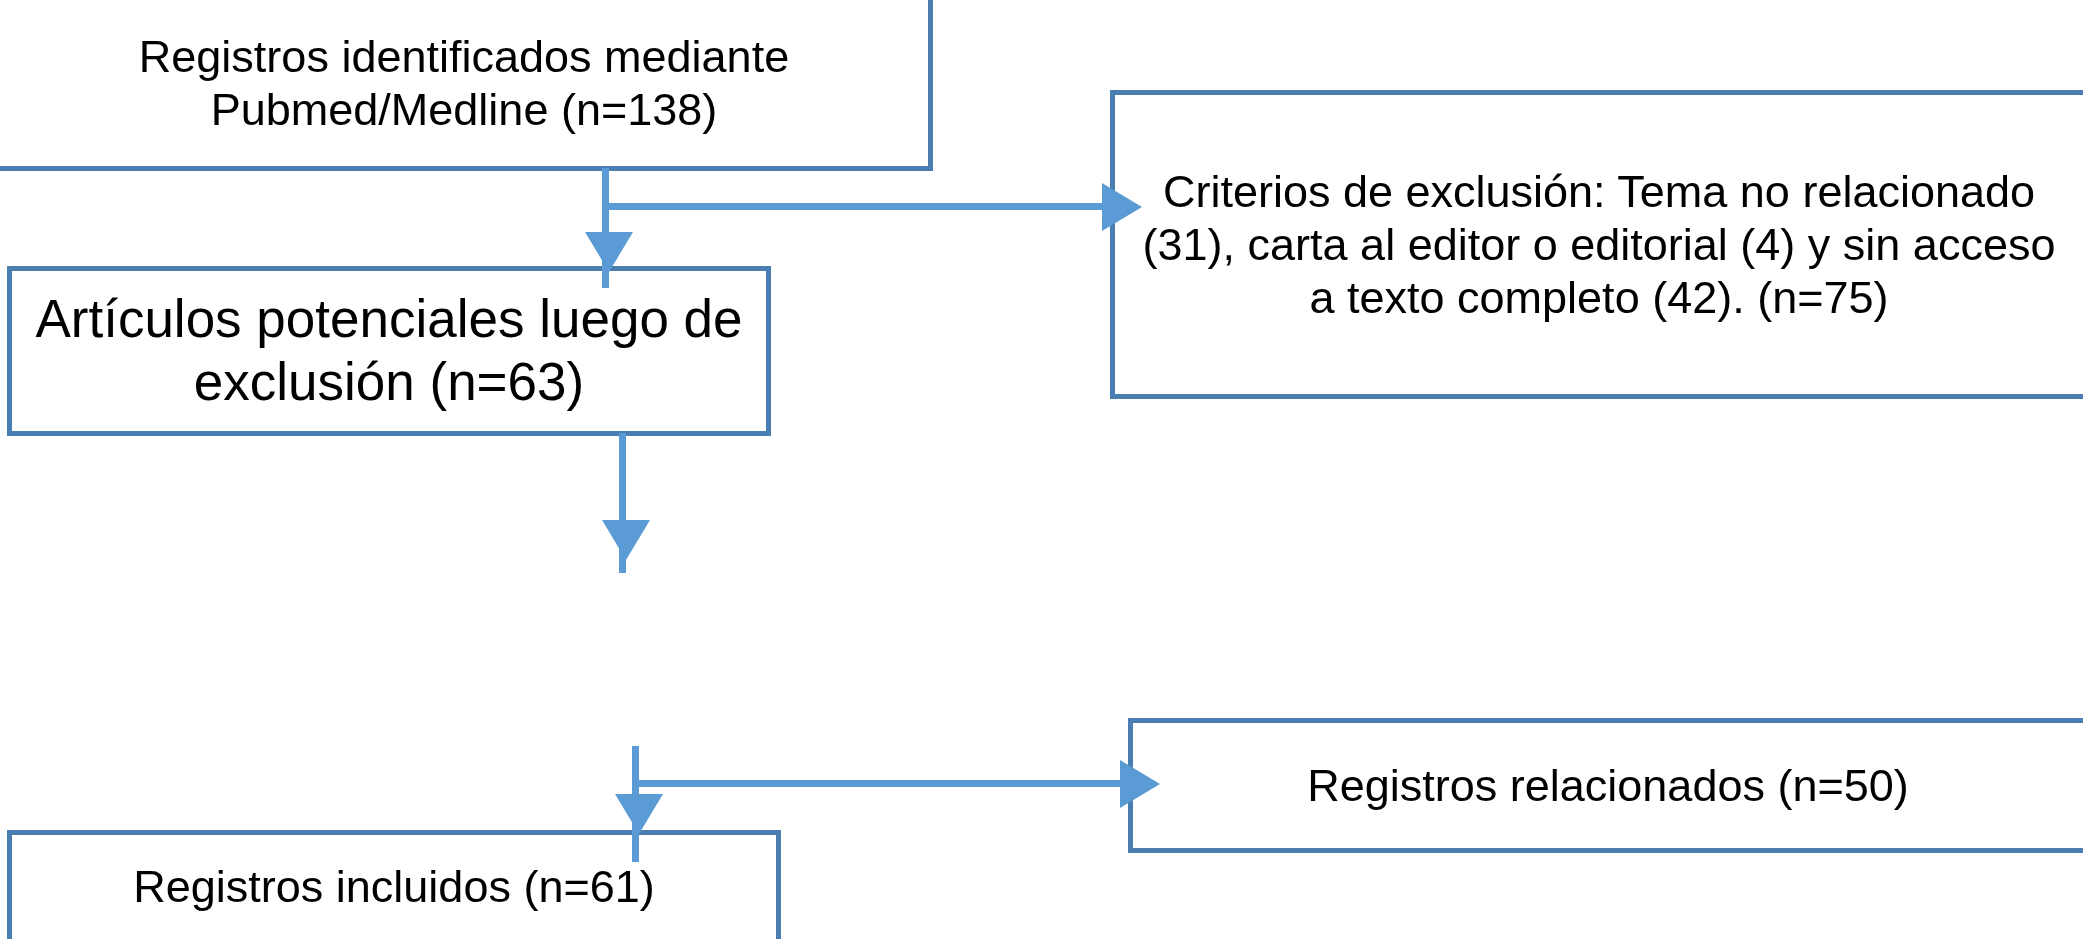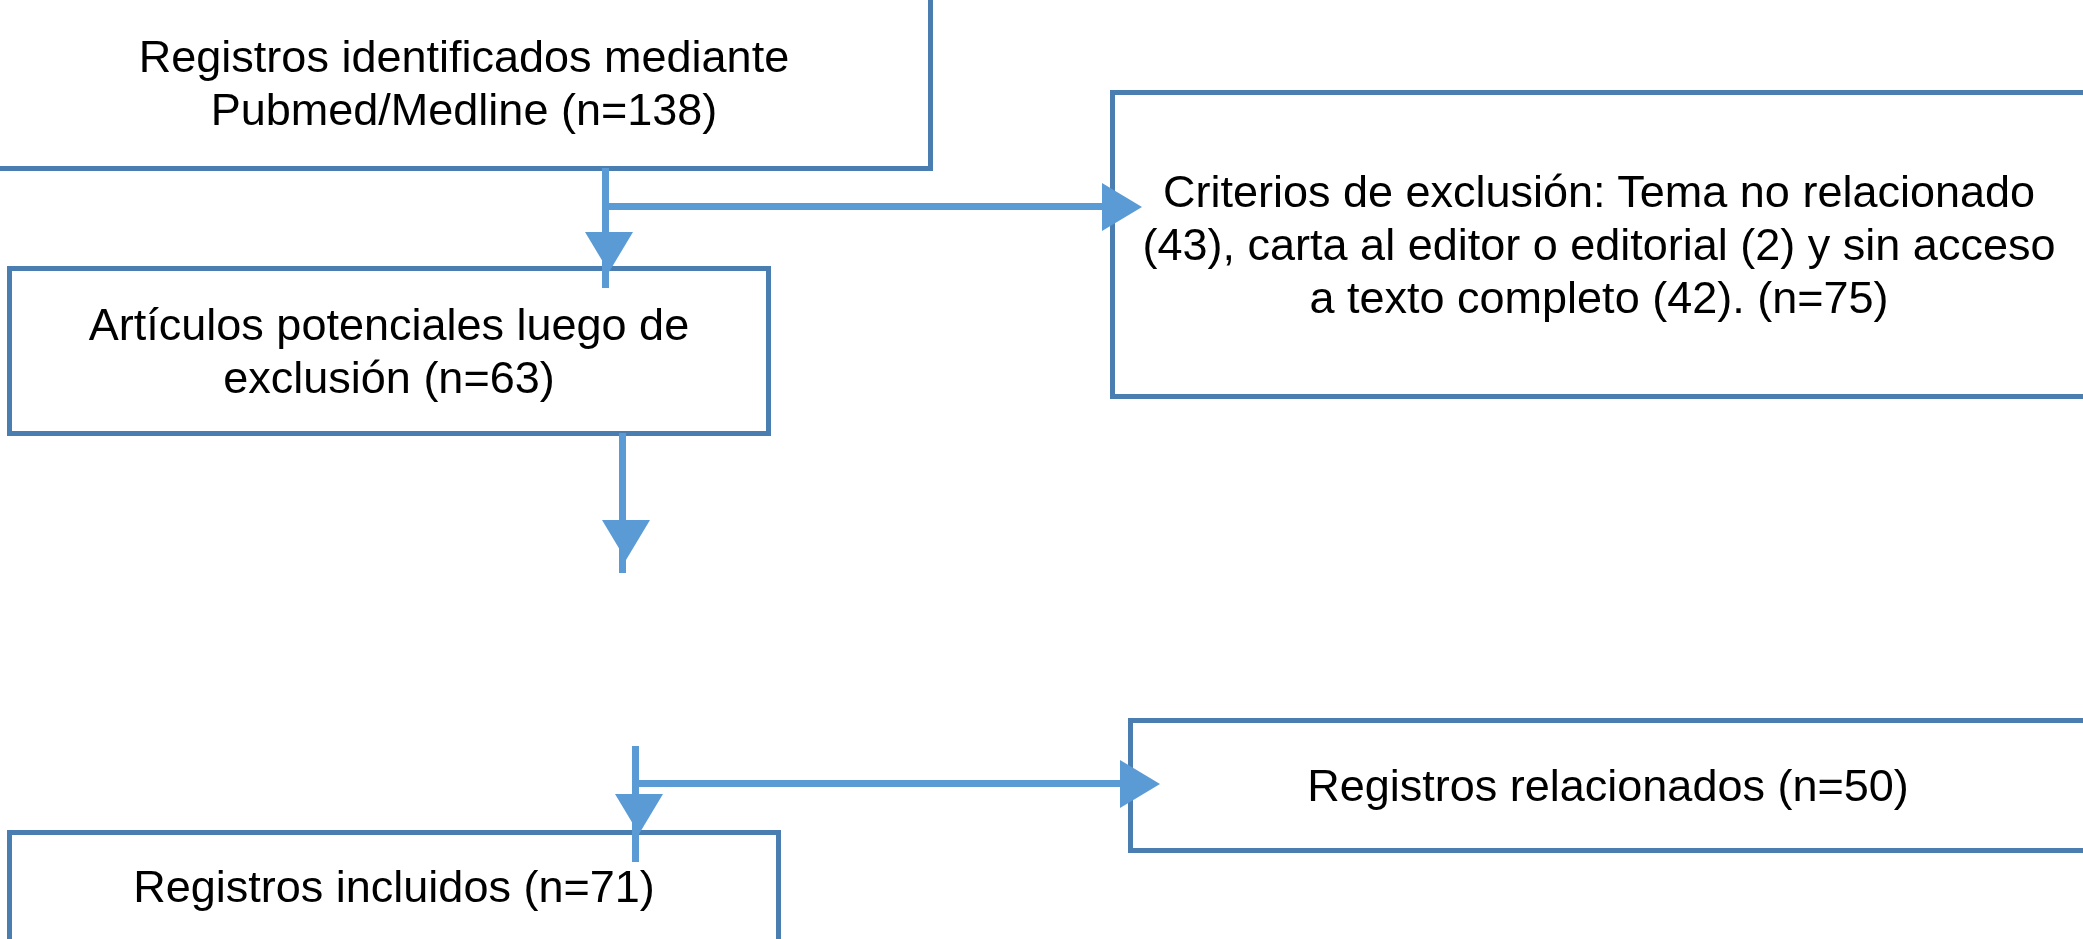--- a/index.html
+++ b/index.html
@@ -22,21 +22,21 @@
   .flow-box .txt{
     display:block;
     width:100%;
     padding:0 14px;
     box-sizing:border-box;
     white-space:pre-line;
   }
 
   
   #box-identified   { left:-5px;   top:-5px;   width:938px;  height:176px; font-size:45px; }
-  #box-potential    { left:7px;    top:266px;  width:764px;  height:170px; font-size:45px; }
+  #box-potential    { left:7px;    top:266px;  width:764px;  height:170px; font-size:53px; }
   #box-eligibility  { left:7px;    top:565px;  width:764px;  height:184px; font-size:45px; }
   #box-included     { left:7px;    top:830px;  width:774px;  height:114px; font-size:45px; }
   #box-exclusion    { left:1110px; top:90px;   width:978px;  height:309px; font-size:45px; }
   #box-related      { left:1128px; top:718px;  width:960px;  height:135px; font-size:45px; }
 
   
   .conn{position:absolute;}
   .v-line{position:absolute;width:7px;background:#5b9bd5;}
   .h-line{position:absolute;height:7px;background:#5b9bd5;}
   .arrow-down{
@@ -80,25 +80,25 @@
   <div class="flow-box" id="box-identified">
     <span class="txt">Registros identificados mediante Pubmed/Medline (n=138)</span>
   </div>
 
   <div class="flow-box" id="box-potential">
     <span class="txt">Artículos potenciales luego de exclusión (n=63)</span>
   </div>
 
 
   <div class="flow-box" id="box-included">
-    <span class="txt">Registros incluidos (n=71)</span>
+    <span class="txt">Registros incluidos (n=61)</span>
   </div>
 
   <div class="flow-box" id="box-exclusion">
-    <span class="txt">Criterios de exclusión: Tema no relacionado (43), carta al editor o editorial (2) y sin acceso a texto completo (42).  (n=75)</span>
+    <span class="txt">Criterios de exclusión: Tema no relacionado (31), carta al editor o editorial (4) y sin acceso a texto completo (42).  (n=75)</span>
   </div>
 
   <div class="flow-box" id="box-related">
     <span class="txt">Registros relacionados (n=50)</span>
   </div>
 
   <div class="conn">
     <div class="v-line" id="arrow1-line"></div>
     <div class="arrow-down" id="arrow1-head"></div>
   </div>

